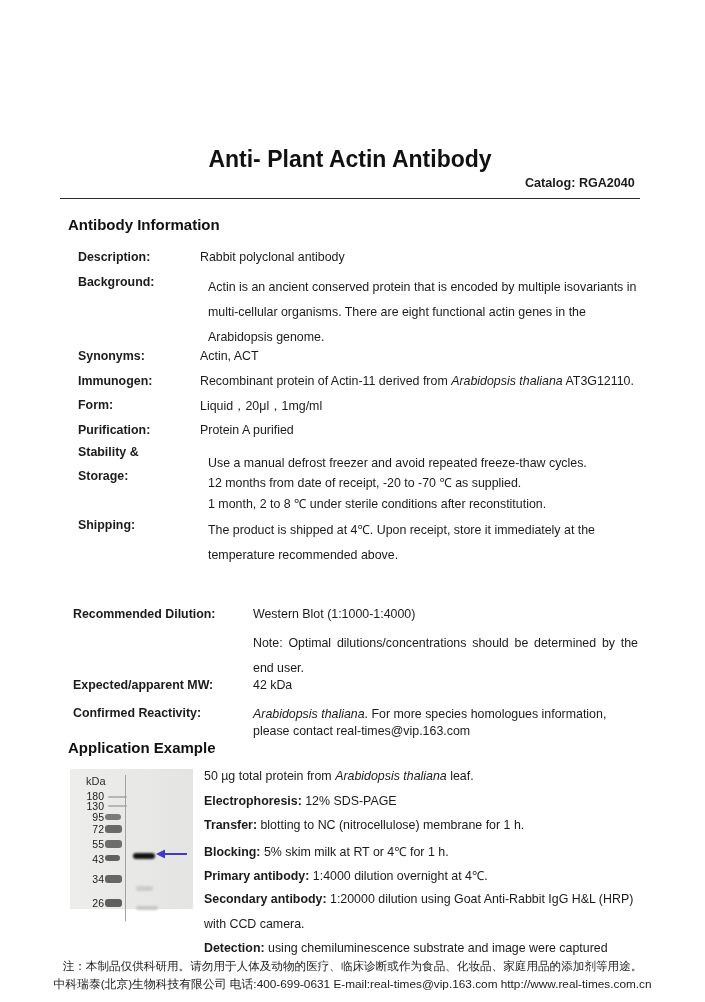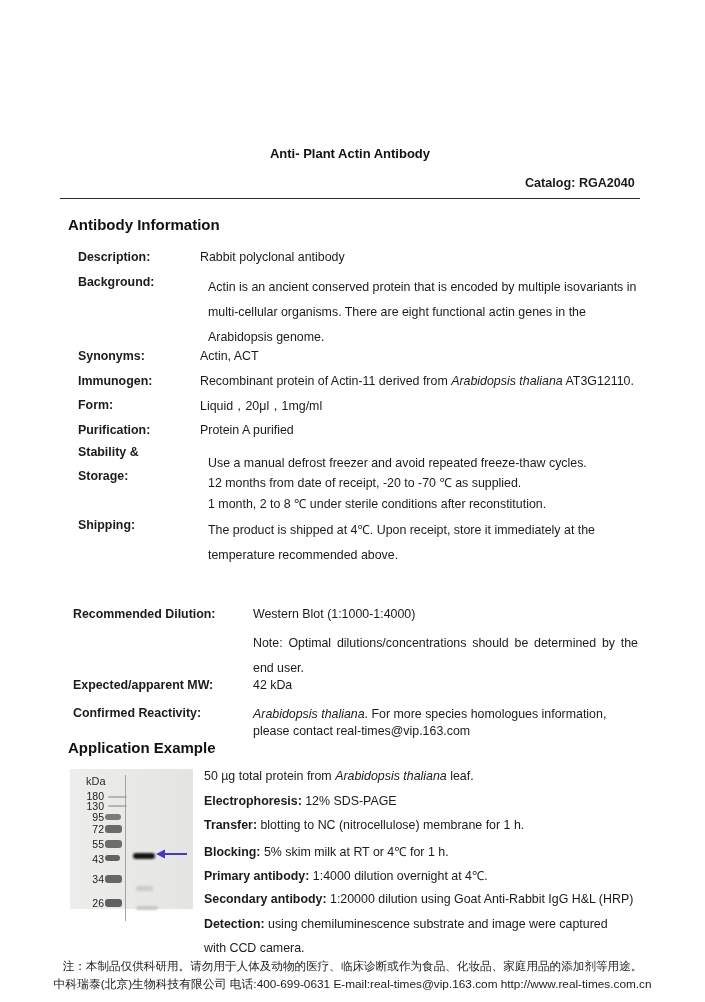--- a/index.html
+++ b/index.html
@@ -3,21 +3,21 @@
 <meta charset="utf-8">
 <style>
   html,body{margin:0;padding:0;background:#ffffff;}
   .page{
     position:relative; width:705px; height:1002px; overflow:hidden;
     background:#ffffff; color:#1b1b1b;
     font-family:"Liberation Sans", sans-serif; font-size:12.4px;
   }
   h1.title{
     position:absolute; top:146px; left:60px; width:580px; margin:0;
-    text-align:center; font-size:13px; font-weight:bold; color:#111;
+    text-align:center; font-size:23px; font-weight:bold; color:#111;
   }
   .catalog{position:absolute; top:176px; left:525px; font-weight:bold; font-size:12.6px;}
   .rule{position:absolute; top:198px; left:60px; width:580px; height:0; border-top:1.6px solid #2b2b2b;}
   .sec{position:absolute; margin:0; left:68px; font-size:15px; font-weight:bold; color:#111;}
   .lbl{position:absolute; left:78px; font-weight:bold; white-space:nowrap;}
   .val{position:absolute; left:200px; width:440px; line-height:25px;margin-left:8px;}
   .val1{position:absolute; left:200px; white-space:nowrap;}
   .albl{position:absolute; left:73px; font-weight:bold; white-space:nowrap;}
   .aval{position:absolute; left:253px; width:385px;}
   .aval1{position:absolute; left:253px; white-space:nowrap;}
@@ -138,20 +138,20 @@
     </svg>
   </div>
 
   <div class="exblock">
     <div class="exline"><span>50 µg total protein from </span><i>Arabidopsis thaliana</i><span> leaf.</span></div>
     <div class="exline"><b>Electrophoresis:</b><span> 12% SDS-PAGE</span></div>
     <div class="exline"><b>Transfer:</b><span> blotting to NC (nitrocellulose) membrane for 1 h.</span></div>
     <div class="exline"><b>Blocking:</b><span> 5% skim milk at RT or 4℃  for 1 h.</span></div>
     <div class="exline"><b>Primary antibody:</b><span> 1:4000 dilution overnight at 4℃.</span></div>
     <div class="exline"><b>Secondary antibody:</b><span> 1:20000 dilution using Goat Anti-Rabbit IgG H&amp;L (HRP)</span></div>
+    <div class="exline"><b></b><span>with CCD camera.</span></div>
     <div class="exline"><b>Detection:</b><span> using chemiluminescence substrate and image were captured</span></div>
-    <div class="exline"><b></b><span>with CCD camera.</span></div>
   </div>
 
   <div class="footer-note">注：本制品仅供科研用。请勿用于人体及动物的医疗、临床诊断或作为食品、化妆品、家庭用品的添加剂等用途。</div>
   <div class="footer-co">中科瑞泰(北京)生物科技有限公司 电话:400-699-0631 E-mail:real-times@vip.163.com http://www.real-times.com.cn</div>
 
 </div>
 
 </body></html>

